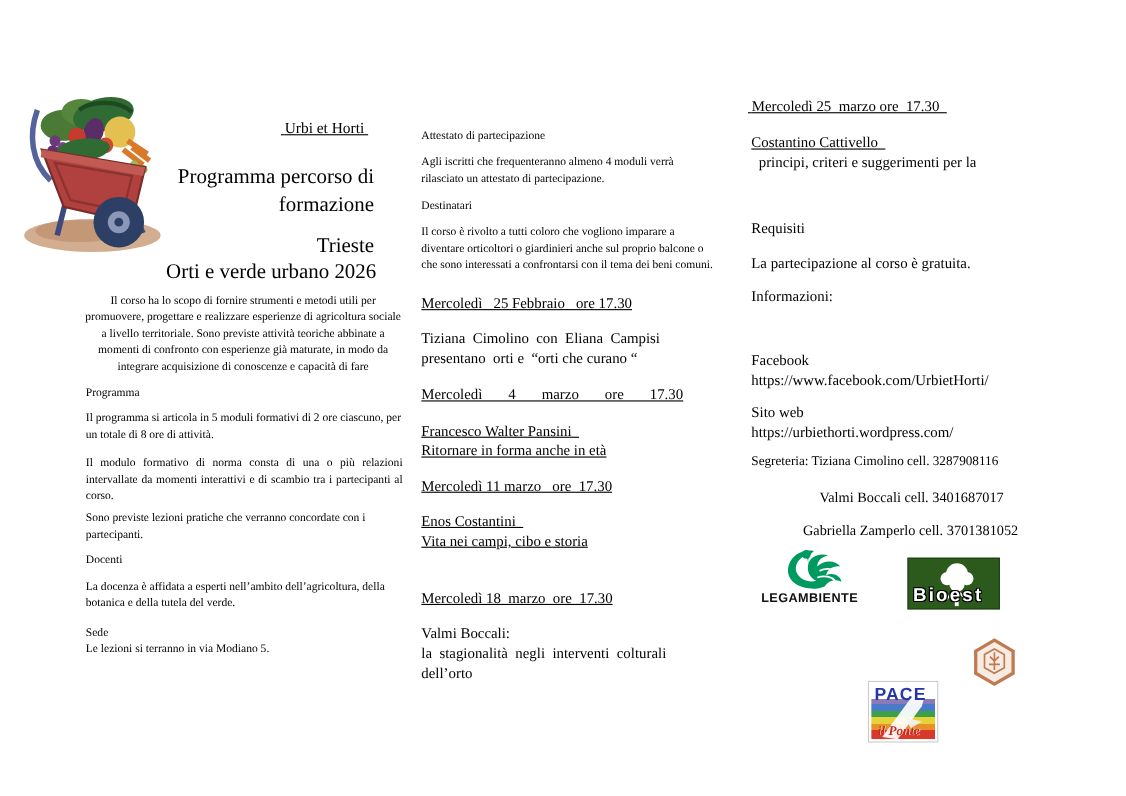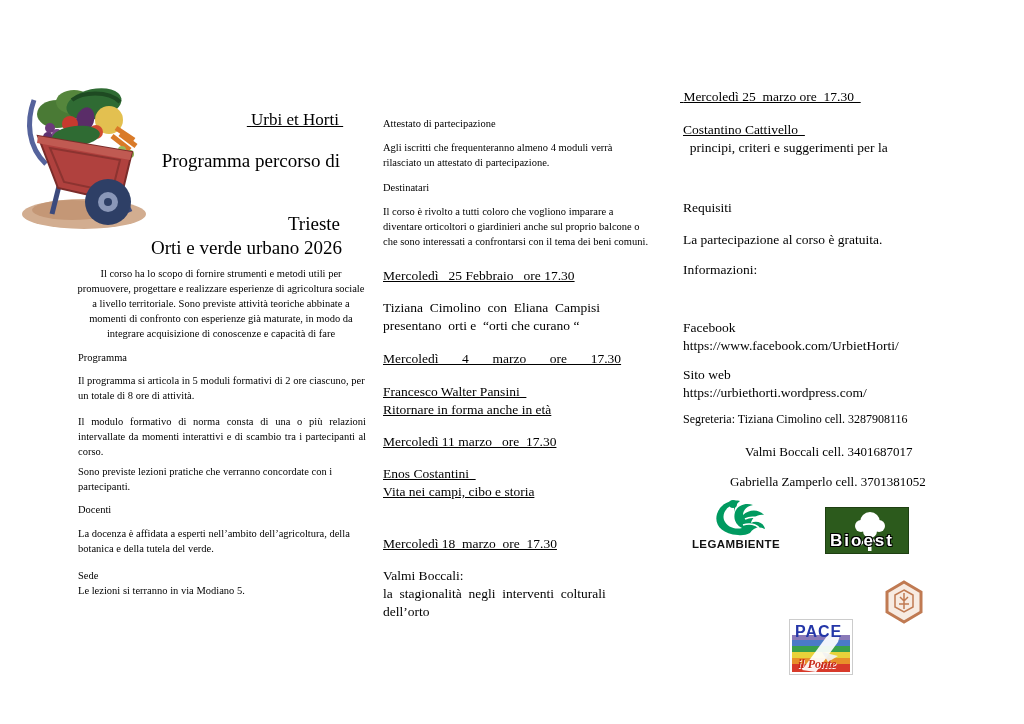--- a/index.html
+++ b/index.html
@@ -6,21 +6,21 @@
   html,body { background:#ffffff; }
   .doc {
     position:relative; width:1024px; height:724px; background:#ffffff;
     font-family:"Liberation Serif", serif; color:#000; overflow:hidden;
   }
   .abs { position:absolute; }
   .pre { white-space:pre-wrap; }
   .u { text-decoration:underline; }
   .small { font-size:10.5px; line-height:15px; }
   .med { font-size:13.5px; line-height:18px; }
-  .title { font-size:17px; }
+  .title { font-size:14px; }
   .big { font-size:19px; line-height:26px; }
   .center { text-align:center; }
   .right { text-align:right; }
   .just { text-align:justify; }
   .logo-bioest {
     background:#2c5a1c; color:#fff; position:relative; overflow:hidden;
     border:1px solid #1e3f12;
   }
   .bioest-text {
     position:absolute; left:4px; bottom:2px; font-family:"Liberation Sans", sans-serif;
@@ -84,20 +84,21 @@
       <path d="M26 74 L120 90 L118 98 L25 81 Z" fill="#c05a52"></path>
 
       <circle cx="96" cy="140" r="23" fill="#2e3f66"></circle>
       <circle cx="96" cy="140" r="10" fill="#8a97b8"></circle>
       <circle cx="96" cy="140" r="4" fill="#2e3f66"></circle>
     </svg>
   </div>
 
   <div class="abs title u center pre" style="left:225px; top:110px; width:140px;"> Urbi et Horti </div>
   <div class="abs big right" style="left:128px; top:148px; width:212px;">Programma percorso di</div>
+  <div class="abs big right" style="left:128px; top:174px; width:212px;">formazione</div>
   <div class="abs big right" style="left:128px; top:211px; width:212px;">Trieste</div>
   <div class="abs big right" style="left:118px; top:235px; width:224px;">Orti e verde urbano 2026</div>
 
   <div class="abs small center" style="left:76px; top:266px; width:290px;">Il corso ha lo scopo di fornire strumenti e metodi utili per promuovere, progettare e realizzare esperienze di agricoltura sociale a livello territoriale. Sono previste attività teoriche abbinate a momenti di confronto con esperienze già maturate, in modo da integrare acquisizione di conoscenze e capacità di fare</div>
 
   <div class="abs small" style="left:78px; top:350px; width:290px;">Programma</div>
   <div class="abs small" style="left:78px; top:373px; width:288px;">Il programma si articola in 5 moduli formativi di 2 ore ciascuno, per un totale di 8 ore di attività.</div>
 
   <div class="abs small just" style="left:78px; top:414px; width:288px;">Il modulo formativo  di norma  consta  di una  o più  relazioni intervallate da momenti interattivi e di scambio tra i partecipanti al corso.</div>
 

